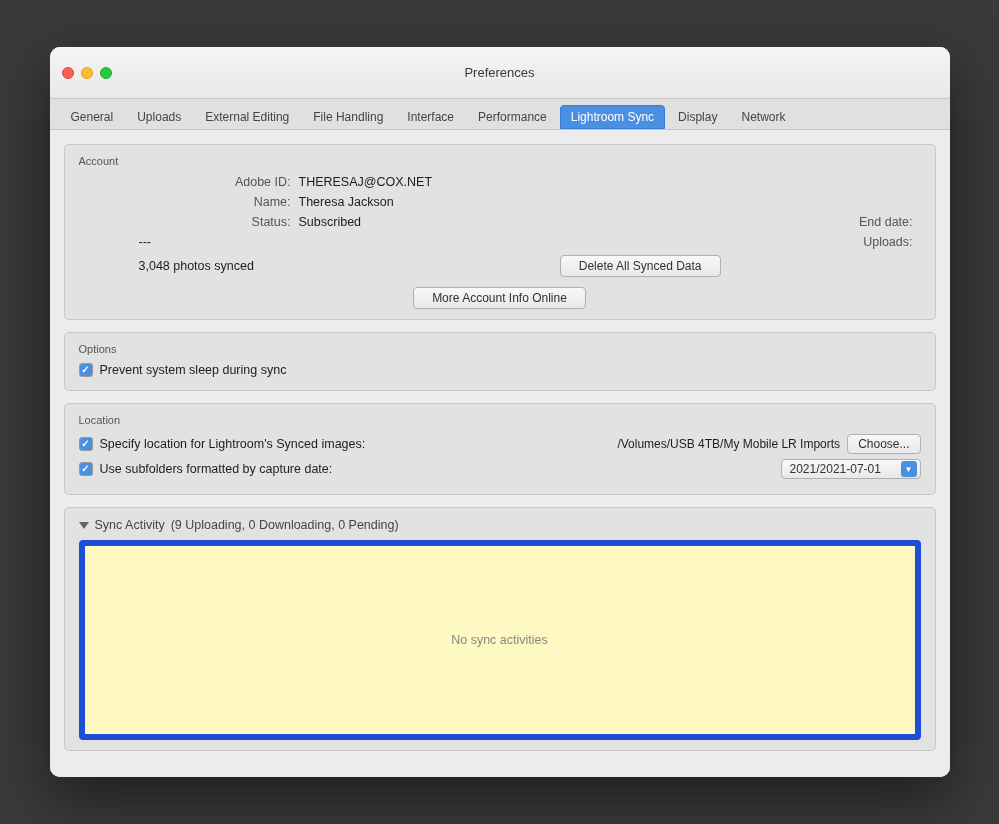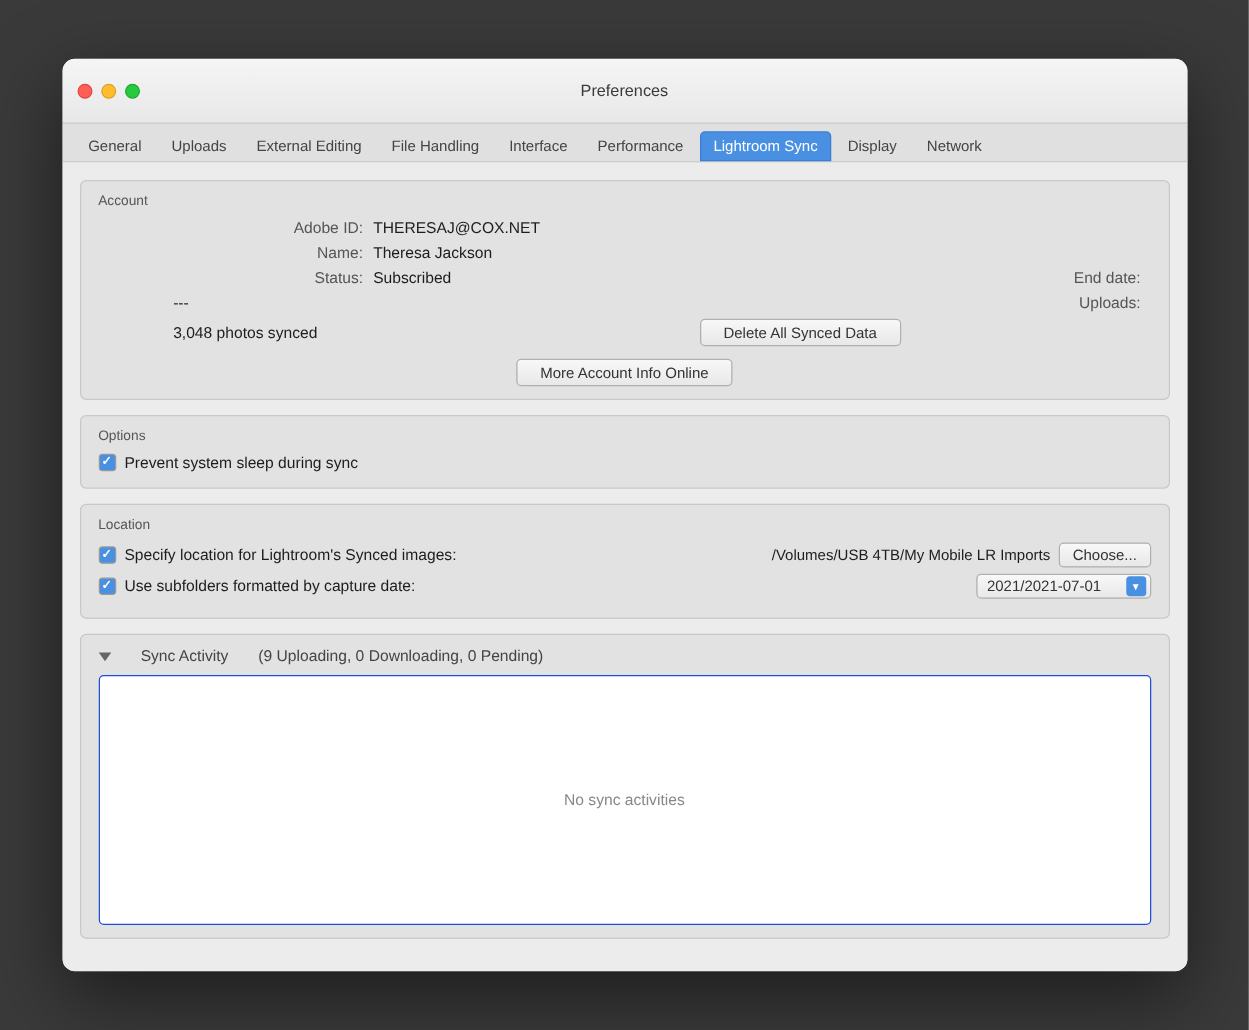--- a/index.html
+++ b/index.html
@@ -218,36 +218,36 @@
       pointer-events: none;
     }
     .select-arrow::after {
       content: '▼';
       color: white;
       font-size: 8px;
     }
     .sync-activity-header {
       display: flex;
       align-items: center;
-      gap: 24px;
+      gap: 6px;
       margin-bottom: 8px;
       font-size: 12.5px;
       color: #444;
     }
     .triangle-down {
       width: 0;
       height: 0;
       border-left: 5px solid transparent;
       border-right: 5px solid transparent;
       border-top: 7px solid #666;
       cursor: pointer;
     }
     .sync-activity-area {
-      background: #ffffff;
-      border: 1px solid #1d4ed8;
+      background: #fef9c3;
+      border: 6px solid #1d4ed8;
       border-radius: 4px;
       min-height: 200px;
       display: flex;
       align-items: center;
       justify-content: center;
       text-align: center;
     }
     .no-sync {
       font-size: 12.5px;
       color: #888;

